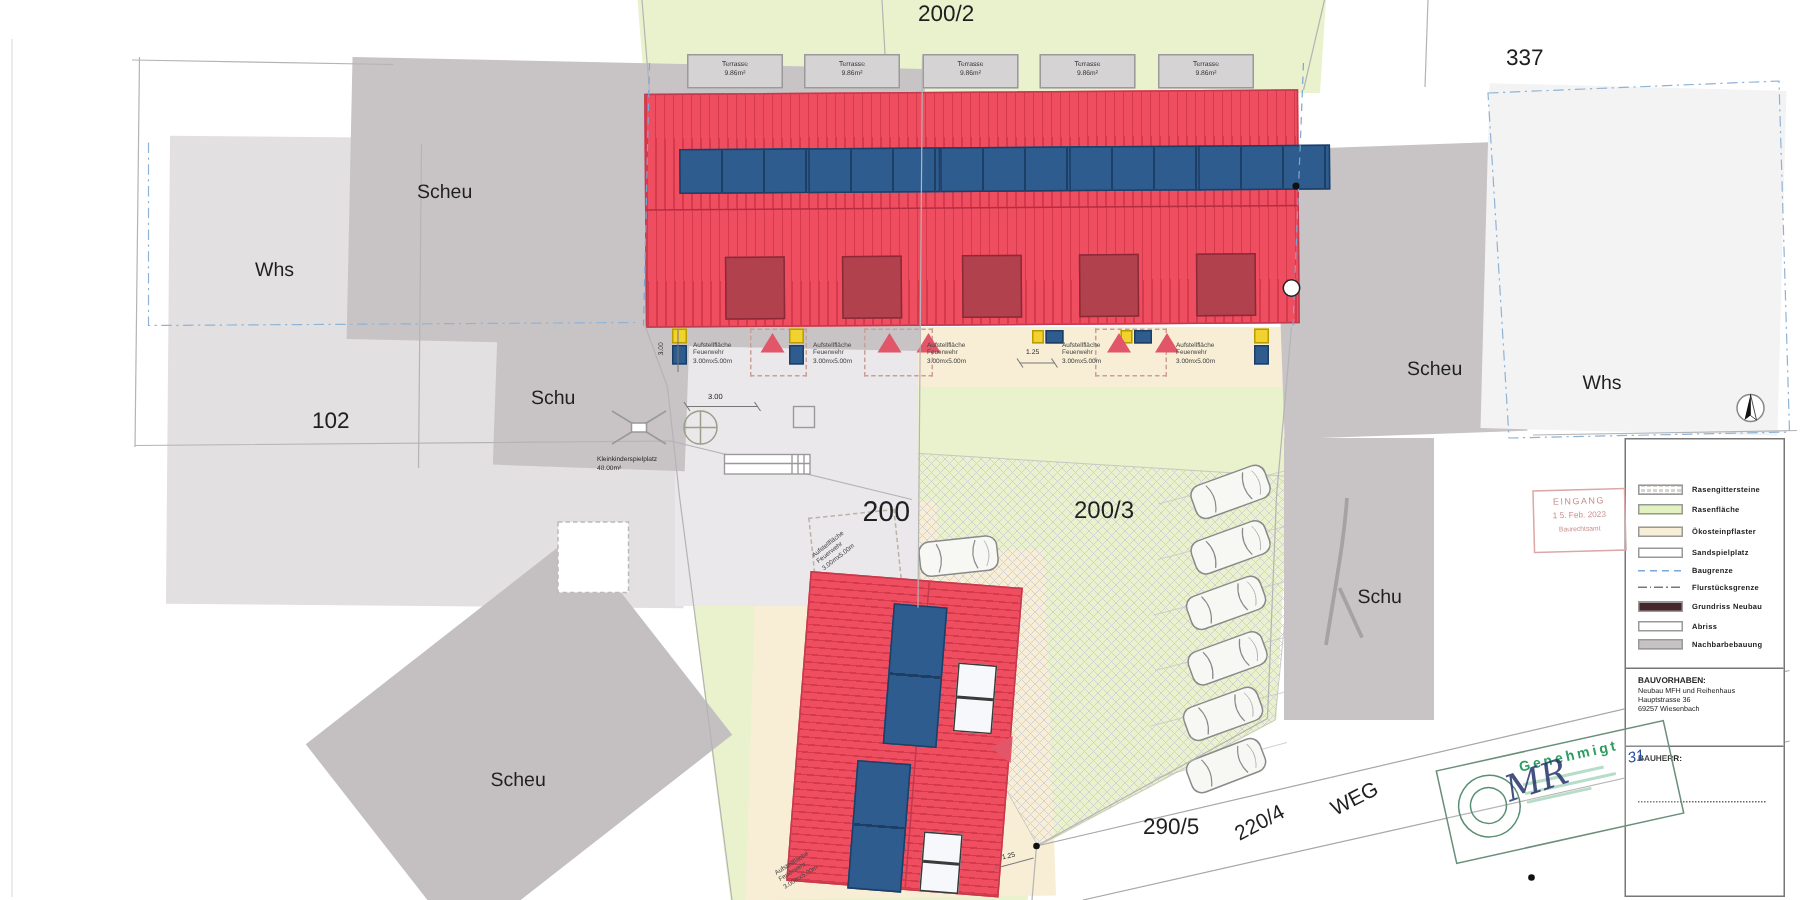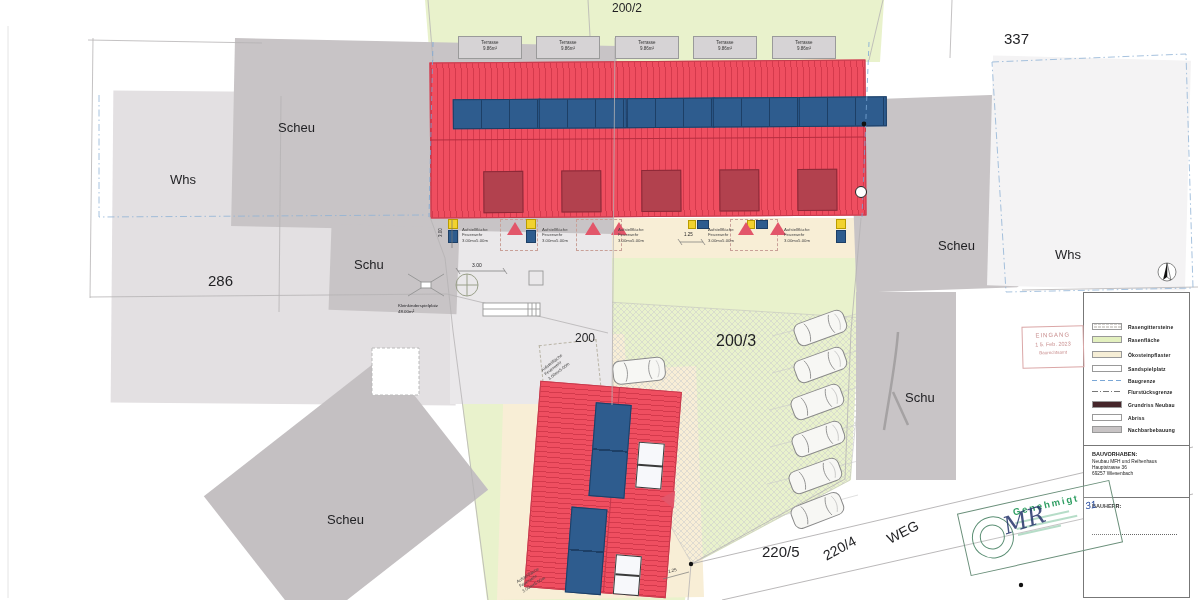--- a/index.html
+++ b/index.html
@@ -300,26 +300,26 @@
         <line x1="503" y1="268" x2="507" y2="274"></line>
       <line x1="452" y1="220" x2="452" y2="248"></line>
       <line x1="680" y1="242" x2="703" y2="242"></line>
       <line x1="678" y1="239" x2="682" y2="245"></line>
         <line x1="701" y1="239" x2="705" y2="245"></line>
       <line x1="663" y1="579" x2="689" y2="572"></line>
     </g>
     <path d="M898,332 C896,360 892,380 884,430 M893,392 L908,425" fill="none" stroke="#a5a2a3" stroke-width="2.5"></path>
   </svg>
 
-  <div class="lbl" style="left:612px;top:1px;font-size:12px;z-index:6">200/2</div>
+  <div class="lbl" style="left:612px;top:1px;font-size:15px;z-index:6">200/2</div>
   <div class="lbl" style="left:1004px;top:30px;font-size:15px;z-index:6">337</div>
-  <div class="lbl" style="left:208px;top:272px;font-size:15px;z-index:6">286</div>
-  <div class="lbl" style="left:575px;top:331px;font-size:12px;z-index:6">200</div>
+  <div class="lbl" style="left:208px;top:272px;font-size:15px;z-index:6">102</div>
+  <div class="lbl" style="left:575px;top:331px;font-size:19px;z-index:6">200</div>
   <div class="lbl" style="left:716px;top:332px;font-size:16px;z-index:6">200/3</div>
-  <div class="lbl" style="left:762px;top:543px;font-size:15px;z-index:6">220/5</div>
+  <div class="lbl" style="left:762px;top:543px;font-size:15px;z-index:6">290/5</div>
   <div class="lbl" style="left:822px;top:540px;font-size:14px;transform:rotate(-28deg);z-index:6">220/4</div>
   <div class="lbl" style="left:886px;top:524px;font-size:14px;transform:rotate(-27deg);z-index:6">WEG</div>
 
   <div class="lbl" style="left:170px;top:172px;font-size:13px;z-index:6">Whs</div>
   <div class="lbl" style="left:278px;top:120px;font-size:13px;z-index:6">Scheu</div>
   <div class="lbl" style="left:354px;top:257px;font-size:13px;z-index:6">Schu</div>
   <div class="lbl" style="left:327px;top:512px;font-size:13px;z-index:6">Scheu</div>
   <div class="lbl" style="left:938px;top:238px;font-size:13px;z-index:6">Scheu</div>
   <div class="lbl" style="left:1055px;top:247px;font-size:13px;z-index:6">Whs</div>
   <div class="lbl" style="left:905px;top:390px;font-size:13px;z-index:6">Schu</div>

